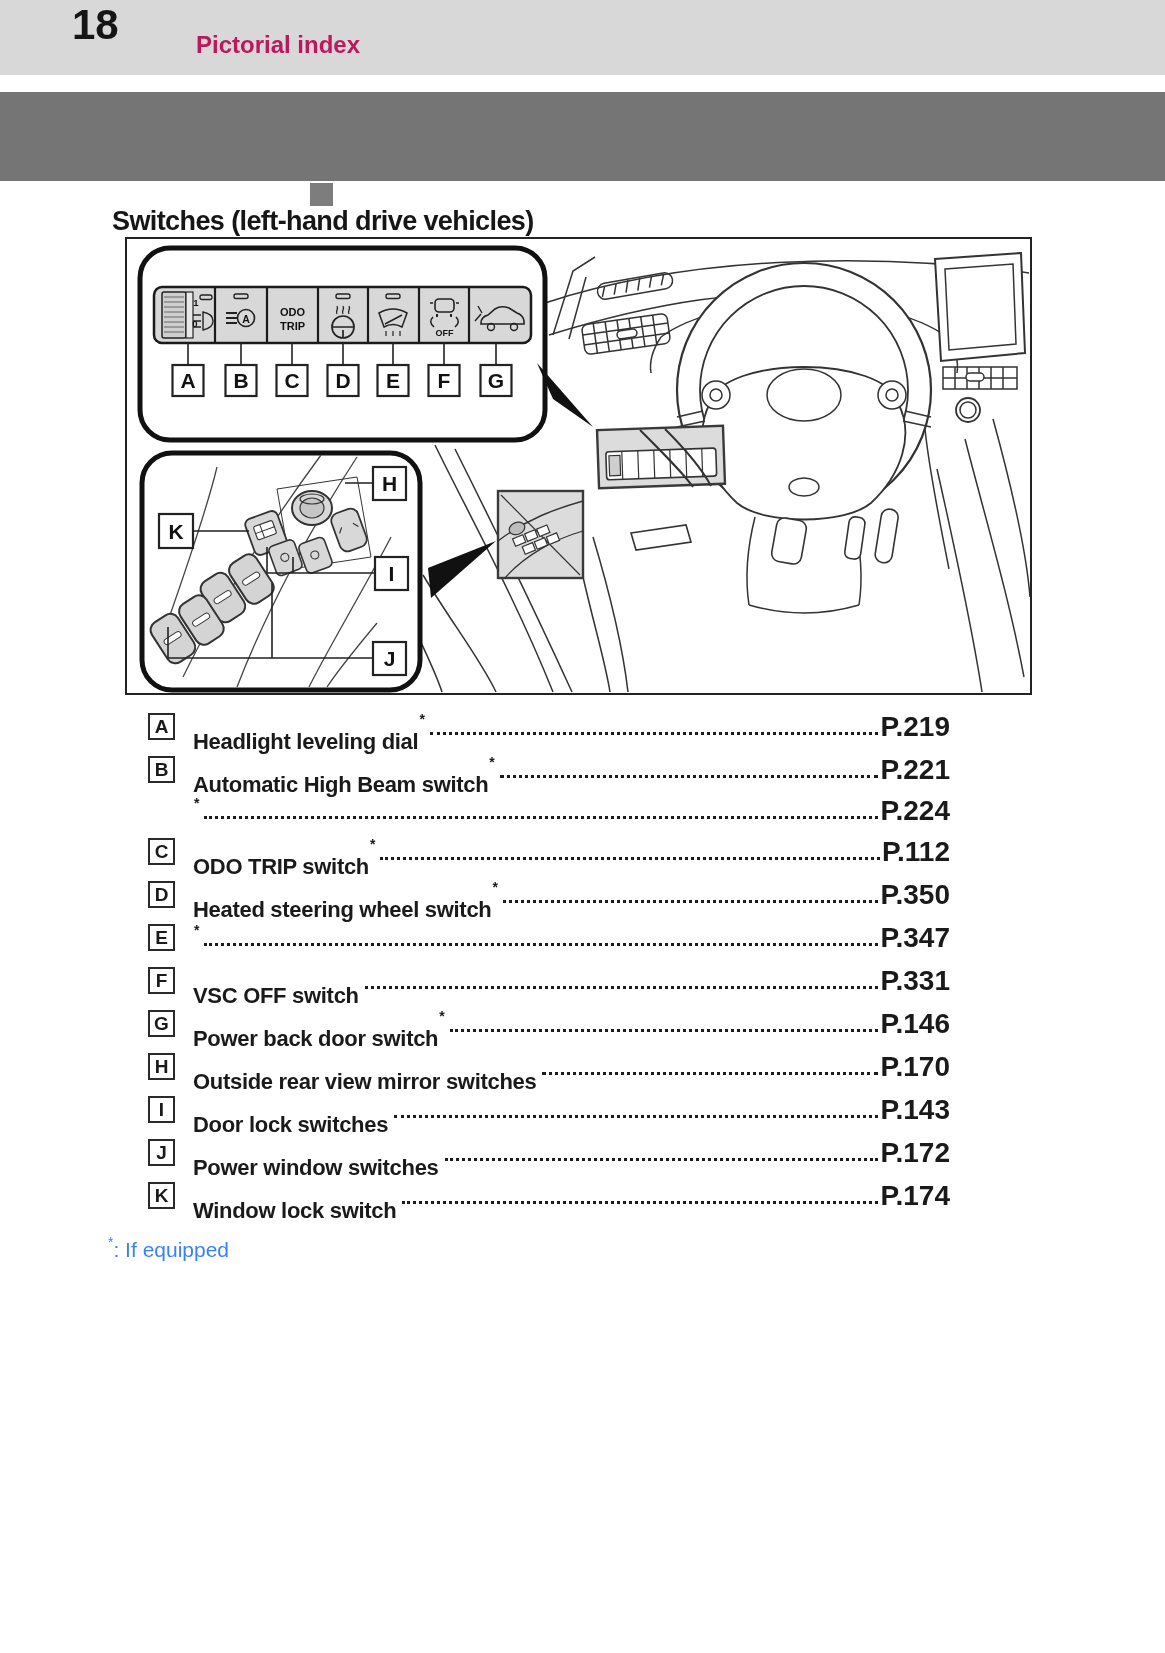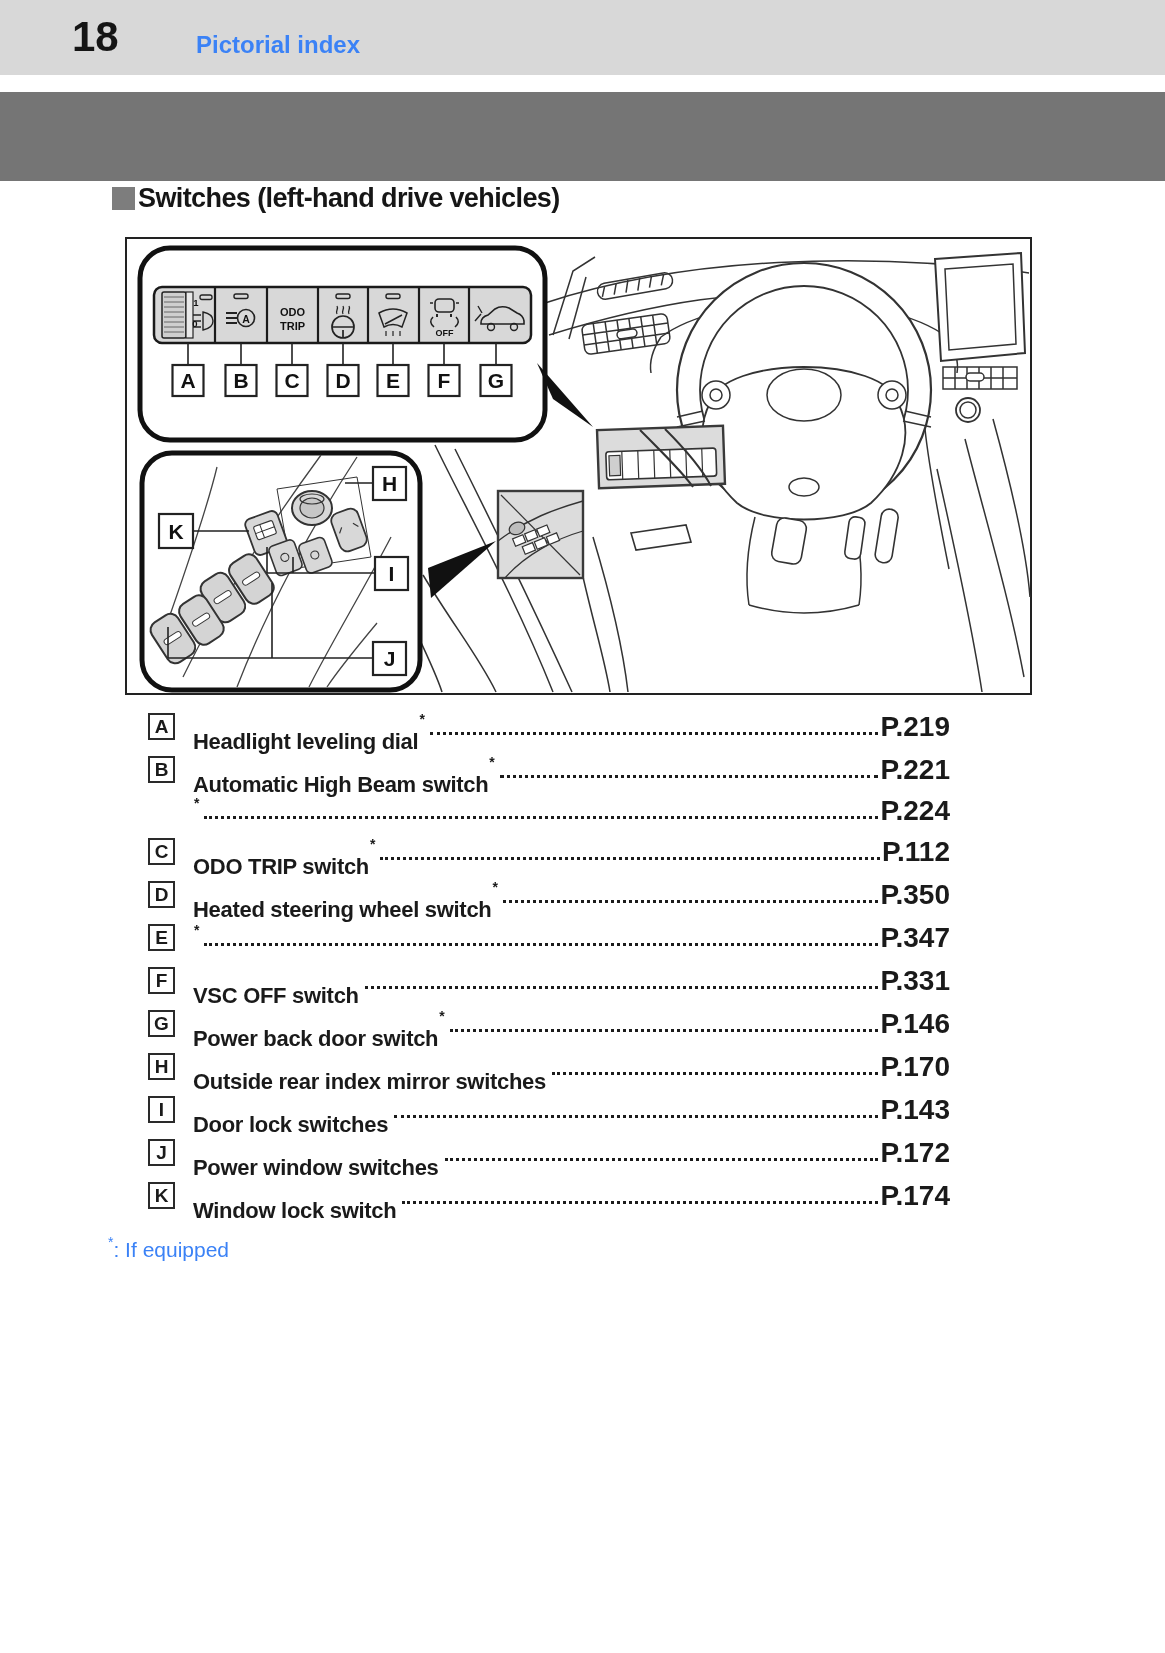--- a/index.html
+++ b/index.html
@@ -1,25 +1,25 @@
 <!DOCTYPE html>
 <html><head>
 <meta charset="utf-8">
 <style>
   html,body{margin:0;padding:0;background:#ffffff;}
   .page{position:relative;width:1165px;height:1653px;background:#ffffff;overflow:hidden;
         font-family:"Liberation Sans", sans-serif;color:#1a1a1a;}
   
   .topbar{position:absolute;left:0;top:0;width:1165px;height:75px;background:#d8d8d8;}
-  .pagenum{position:absolute;left:72px;top:16px;font-size:42px;line-height:1;font-weight:bold;color:#151515;}
-  .headtitle{position:absolute;left:196px;top:33px;font-size:24px;line-height:1;font-weight:bold;color:#3b82f6;}
+  .pagenum{position:absolute;left:72px;top:4px;font-size:42px;line-height:1;font-weight:bold;color:#151515;}
+  .headtitle{position:absolute;left:196px;top:33px;font-size:24px;line-height:1;font-weight:bold;color:#be185d;}
   .graybar{position:absolute;left:0;top:92px;width:1165px;height:89px;background:#757575;}
   
   .secheading{position:absolute;left:112px;top:183px;display:flex;align-items:center;
-              font-size:27px;font-weight:bold;letter-spacing:-0.6px;color:#161616;}
+              font-size:27px;font-weight:bold;letter-spacing:-0.6px;color:#161616;flex-direction:column;}
   .sqmark{display:inline-block;width:23px;height:23px;background:#7d7d7d;margin-right:3px;flex:0 0 auto;}
   
   .figure{position:absolute;left:125px;top:237px;width:907px;height:458px;}
   .figure svg{display:block;}
   .figure text{font-family:"Liberation Sans", sans-serif;font-weight:bold;fill:#111;}
   
   .indexlist{position:absolute;left:148px;top:705px;width:802px;}
   .row{display:flex;align-items:center;height:43px;}
   .row.sub{height:39px;}
   .lbox{flex:0 0 auto;width:27px;height:27px;border:2px solid #2a2a2a;box-sizing:border-box;
@@ -347,21 +347,21 @@
     </div>
     <div class="row">
       <span class="lbox">G</span>
       <span class="rtext">Power back door switch</span>
         <sup class="ast">*</sup>
       <span class="leader"></span>
       <span class="pg">P.146</span>
     </div>
     <div class="row">
       <span class="lbox">H</span>
-      <span class="rtext">Outside rear index mirror switches</span>
+      <span class="rtext">Outside rear view mirror switches</span>
         <sup class="ast"></sup>
       <span class="leader"></span>
       <span class="pg">P.170</span>
     </div>
     <div class="row">
       <span class="lbox">I</span>
       <span class="rtext">Door lock switches</span>
         <sup class="ast"></sup>
       <span class="leader"></span>
       <span class="pg">P.143</span>

